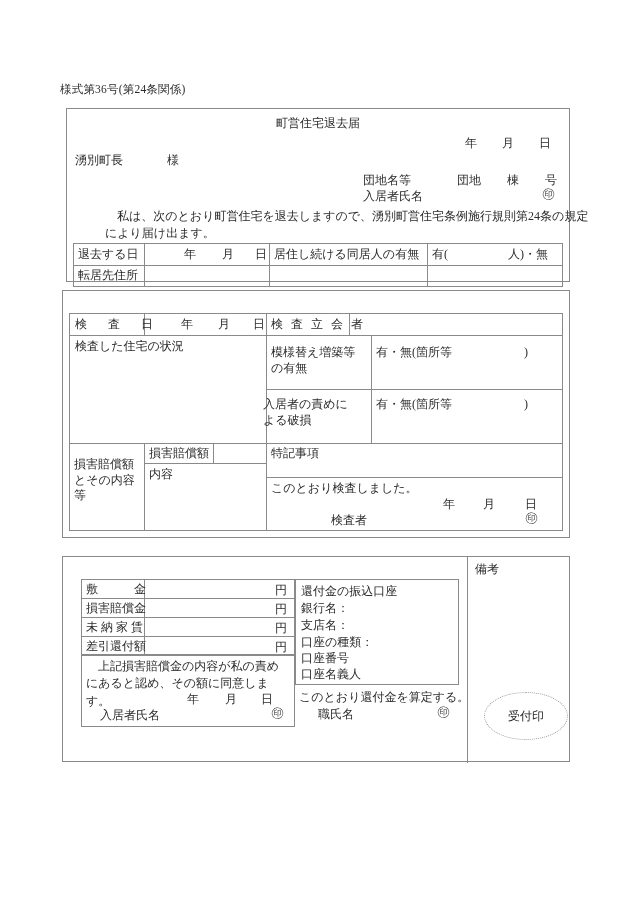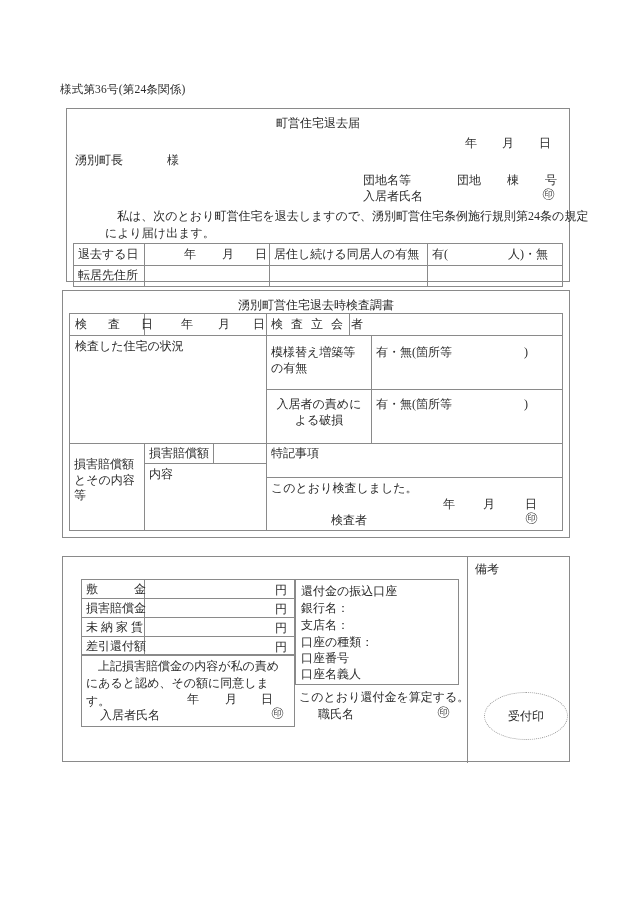--- a/index.html
+++ b/index.html
@@ -152,21 +152,20 @@
     <div class="txt" style="left:188px; top:138px;">日</div>
     <div class="txt" style="left:207px; top:138px;">居住し続ける同居人の有無</div>
     <div class="txt" style="left:365px; top:138px;">有(　　　　　人)・無</div>
 
     <div class="txt" style="left:11px; top:159px;">転居先住所</div>
     <div class="txt" style="left:207px; top:159px;"></div>
   </div>
 
   <div class="frame" id="sec2">
 
-    <div class="sec-title" style="left:0; top:6px; width:100%;">湧別町営住宅退去時検査調書</div>
 
     <div class="cellbox" style="left:6px; top:22px; width:494px; height:218px;"></div>
 
     <div class="hline" style="left:6px; top:44px; width:494px;"></div>
     <div class="vline" style="left:81px; top:22px; height:22px;"></div>
     <div class="vline" style="left:203px; top:22px; height:218px;"></div>
     <div class="vline" style="left:286px; top:22px; height:22px;"></div>
 
     <div class="txt spread" style="left:12px; top:26px;">検　査　日</div>
     <div class="txt" style="left:118px; top:26px;">年</div>
@@ -176,21 +175,21 @@
     <div class="txt" style="left:292px; top:26px;"></div>
 
     <div class="txt" style="left:12px; top:48px;">検査した住宅の状況</div>
 
     <div class="hline" style="left:203px; top:98px; width:297px;"></div>
     <div class="vline" style="left:308px; top:44px; height:108px;"></div>
 
     <div class="wrap" style="left:208px; top:54px; width:96px;">模様替え増築等の有無</div>
     <div class="txt" style="left:313px; top:54px;">有・無(箇所等　　　　　　)</div>
 
-    <div class="wrap" style="left:208px; top:106px; width:96px;text-align:center;">入居者の責めによる破損</div>
+    <div class="wrap" style="left:200px; top:106px; width:96px;">入居者の責めによる破損</div>
     <div class="txt" style="left:313px; top:106px;">有・無(箇所等　　　　　　)</div>
 
     <div class="hline" style="left:6px; top:152px; width:494px;"></div>
 
     <div class="vline" style="left:81px; top:152px; height:88px;"></div>
     <div class="hline" style="left:81px; top:172px; width:122px;"></div>
     <div class="vline" style="left:150px; top:152px; height:20px;"></div>
 
     <div class="wrap" style="left:11px; top:166px; width:70px;">損害賠償額とその内容等</div>
     <div class="txt" style="left:86px; top:155px;">損害賠償額</div>

